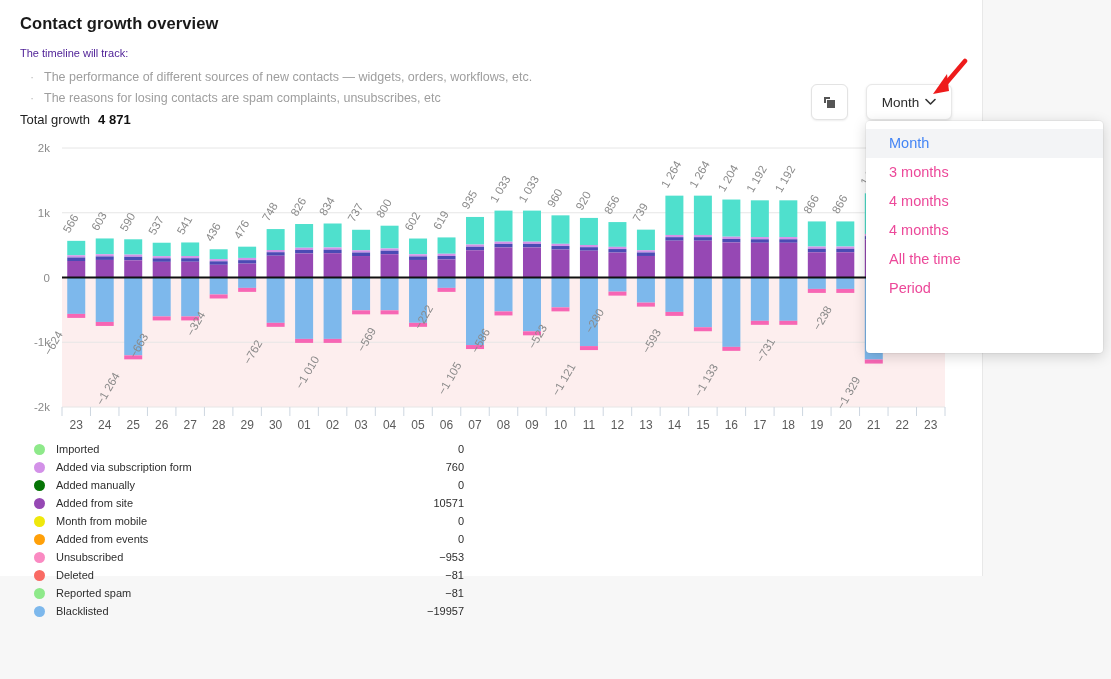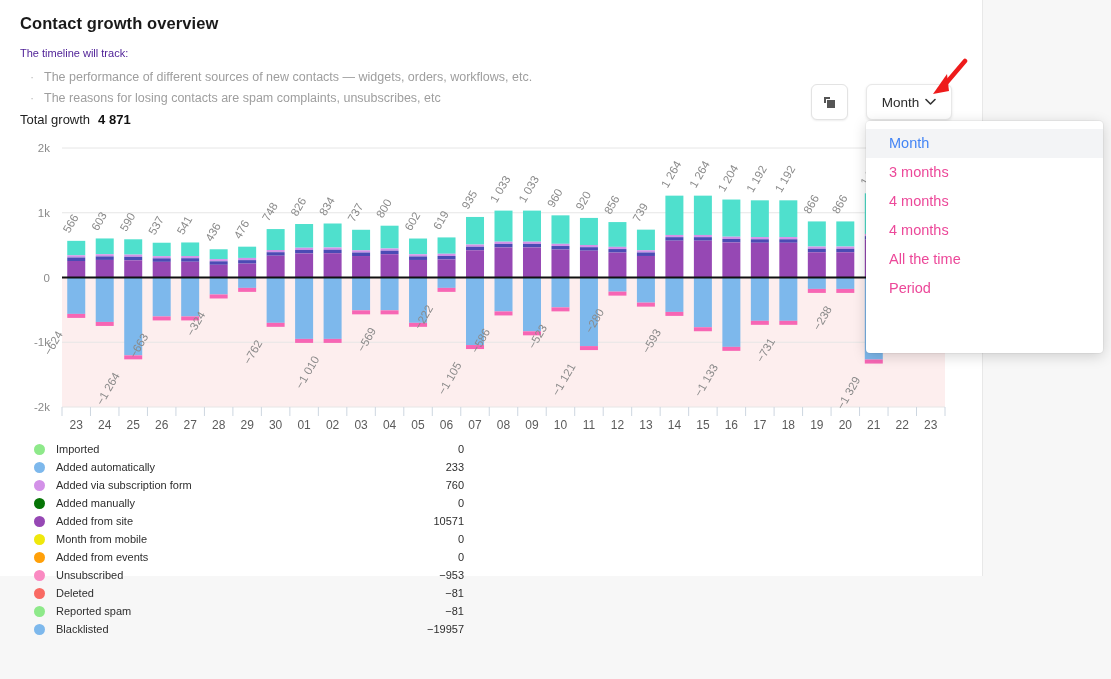--- a/index.html
+++ b/index.html
@@ -435,25 +435,20 @@
       <line x1="945" y1="273" x2="945" y2="282" stroke="#cdd6e0" stroke-width="1"></line>
     </svg>
 
   <div id="legend">
       <div class="lg-row">
         <span class="lg-dot" style="background: rgb(142, 233, 138);"></span>
         <span class="lg-label">Imported</span>
         <span class="lg-value">0</span>
       </div>
       <div class="lg-row">
-        <span class="lg-dot" style="background: rgb(125, 184, 236);"></span>
-        <span class="lg-label">Added automatically</span>
-        <span class="lg-value">233</span>
-      </div>
-      <div class="lg-row">
         <span class="lg-dot" style="background: rgb(211, 145, 232);"></span>
         <span class="lg-label">Added via subscription form</span>
         <span class="lg-value">760</span>
       </div>
       <div class="lg-row">
         <span class="lg-dot" style="background: rgb(6, 117, 6);"></span>
         <span class="lg-label">Added manually</span>
         <span class="lg-value">0</span>
       </div>
       <div class="lg-row">

